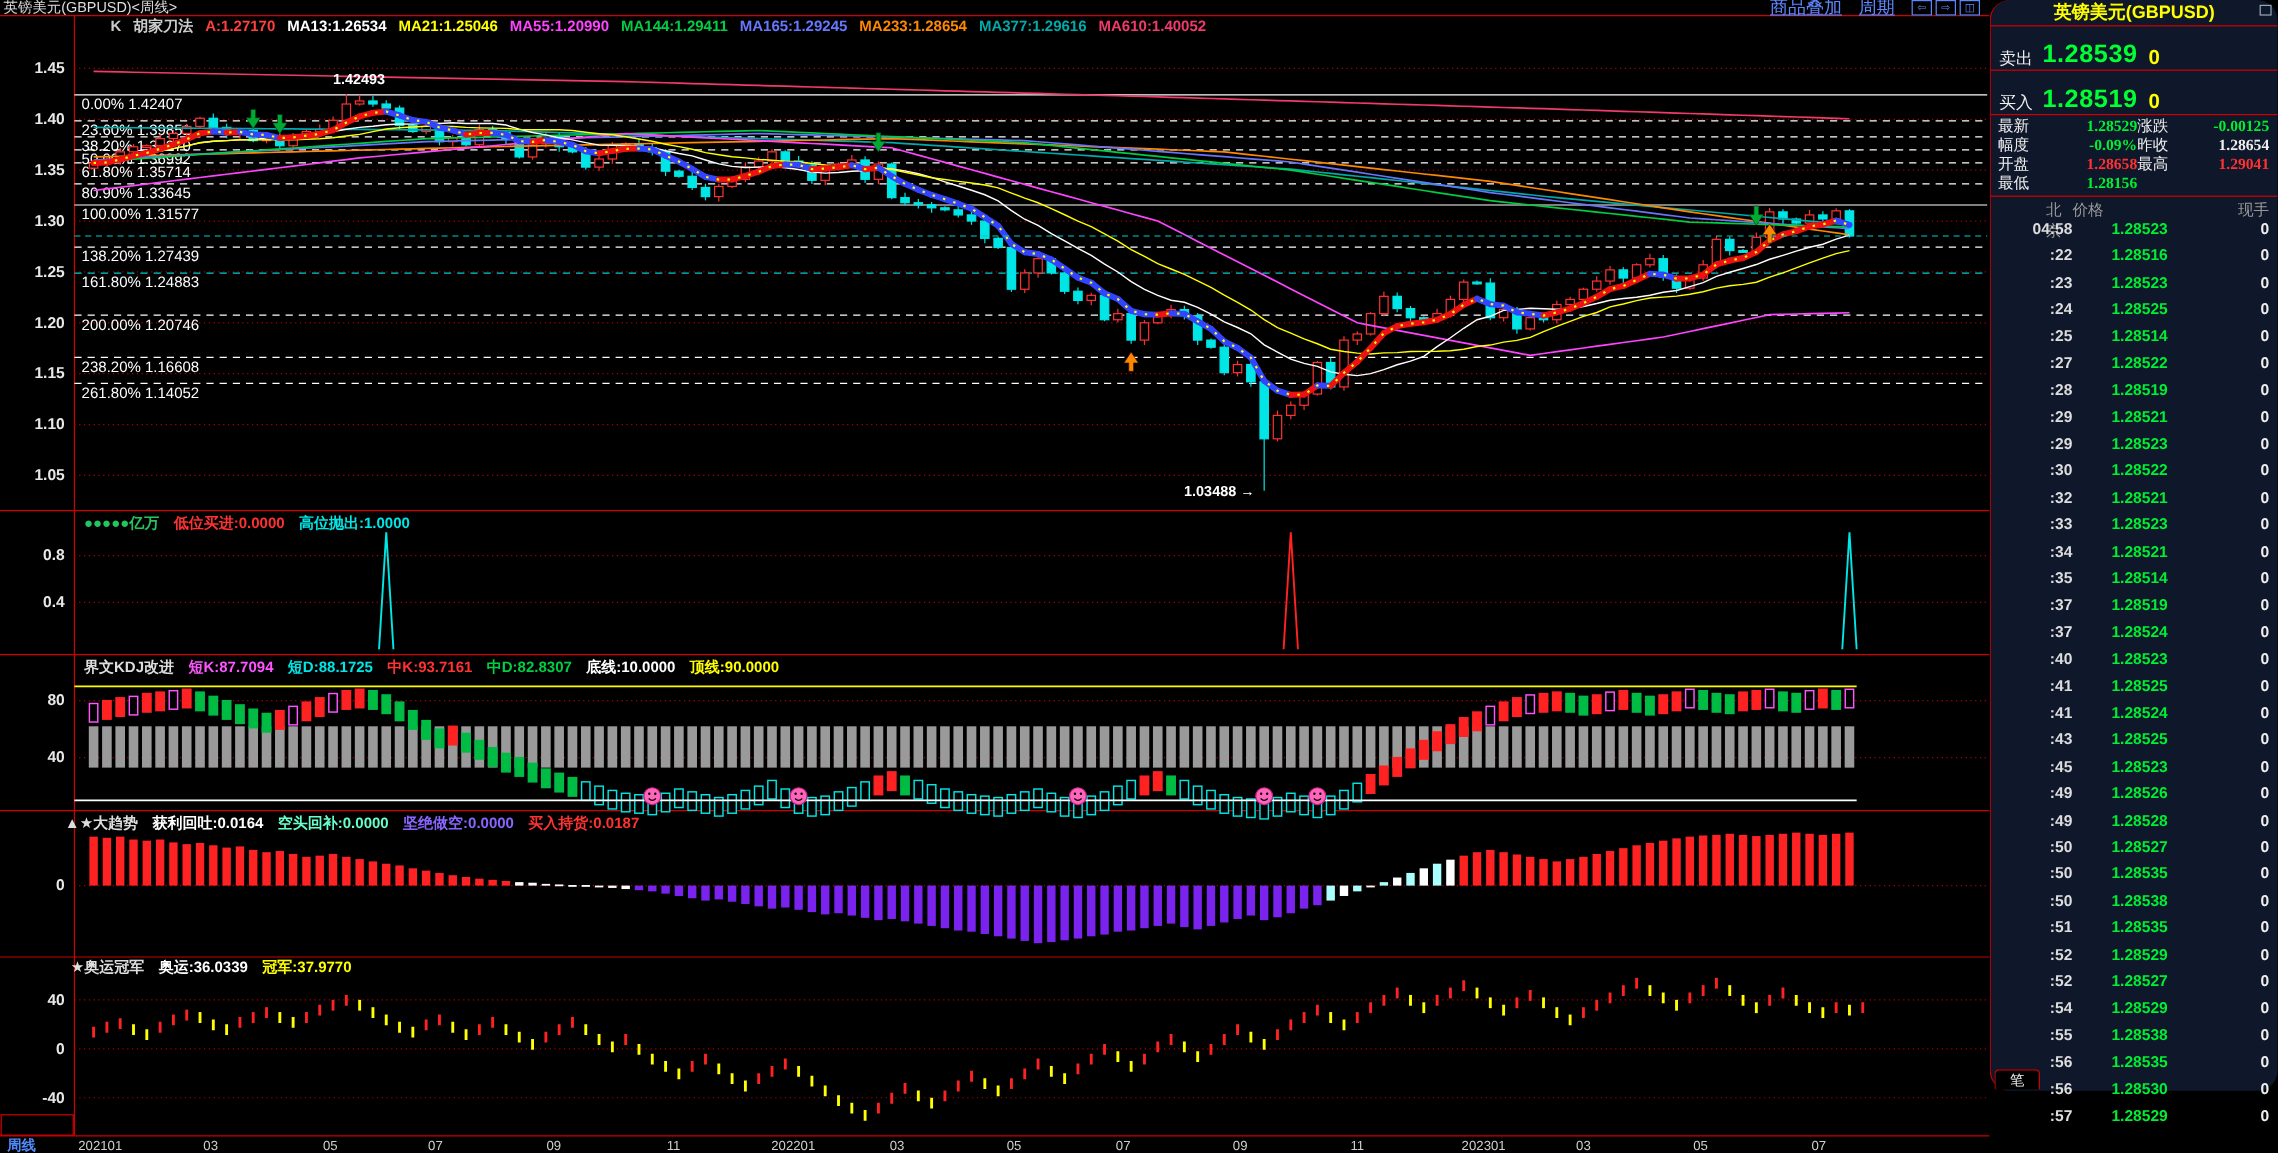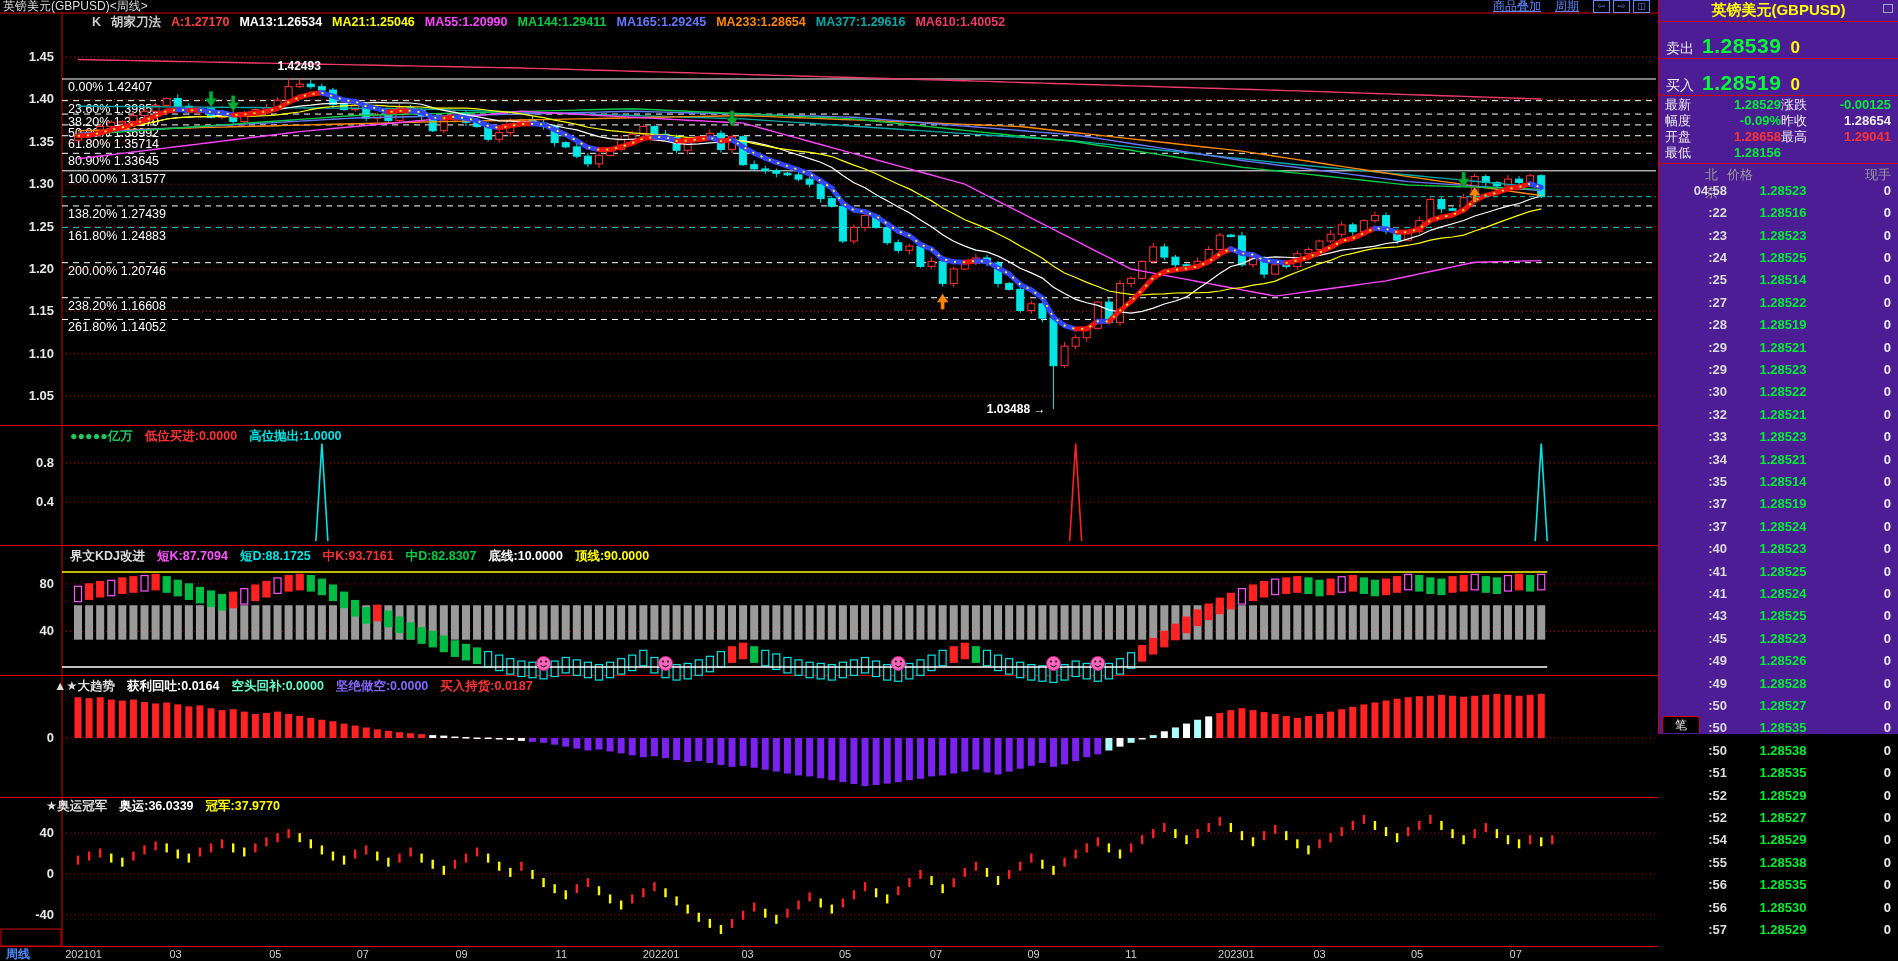--- a/index.html
+++ b/index.html
@@ -2,44 +2,44 @@
 <html><head>
 <meta charset="utf-8">
 <style>
   html,body{margin:0;padding:0;background:#000;}
   body{width:1898px;height:961px;position:relative;overflow:hidden;
        font-family:"Liberation Sans","DejaVu Sans",sans-serif;}
   .topbar{position:absolute;left:0;top:0;width:1658px;height:13px;color:#ddd;
           font-size:12px;line-height:13px;}
   .tb-title{position:absolute;left:3px;top:0;white-space:nowrap;}
   .tb-right{position:absolute;right:8px;top:0;display:flex;gap:14px;align-items:center;}
-  .tblink{color:#5f87ff;text-decoration:underline;font-size:12px;cursor:pointer;white-space:nowrap;}
+  .tblink{color:#5f87ff;text-decoration:underline;font-size:15px;cursor:pointer;white-space:nowrap;}
   .iboxes{display:flex;gap:3px;}
   .ibox{display:inline-block;width:15px;height:11px;border:1px solid #5f87ff;color:#5f87ff;
         font-size:9px;line-height:10px;text-align:center;background:#000;}
   .ma-row{position:absolute;left:92px;top:14px;font-size:12.5px;font-weight:bold;white-space:nowrap;z-index:5;}
   .ma-row span{margin-right:10px;}
   .plabel{position:absolute;font-size:12.5px;font-weight:bold;white-space:nowrap;z-index:5;}
   .plabel span{margin-right:12px;}
   svg{position:absolute;left:0;top:0;}
   svg text{font-family:"Liberation Sans","DejaVu Sans",sans-serif;}
   
-  .rp{position:absolute;left:1658px;top:0;width:239px;height:734px;background:#4c1d95;
-      border-left:1px solid #d00000;color:#eee;}
+  .rp{position:absolute;left:1658px;top:0;width:239px;height:909px;background:#0f172a;
+      border-left:1px solid #d00000;color:#eee;border-radius:17px;}
   .rp-head{height:21px;border-bottom:1px solid #d00000;position:relative;
            display:flex;align-items:center;justify-content:center;}
   .rp-symbol{color:#ffff00;font-size:15px;font-weight:bold;}
   .winicon{position:absolute;right:5px;top:4px;width:10px;height:9px;border:1px solid #9ab;
            box-sizing:border-box;}
   .rp-price-row{height:36px;border-bottom:1px solid #d00000;display:flex;align-items:flex-end;padding:0 7px;}
   .rp-price-row .lbl{font-size:14px;color:#eee;}
   .rp-price-row .big{font-size:21px;font-weight:bold;color:#00ff33;margin:0 9px 0 8px;letter-spacing:0.5px;}
   .rp-price-row .vol0{font-size:17px;font-weight:bold;color:#ffff00;}
   .rp-stats{border-bottom:1px solid #d00000;padding:1px 0 2px 6px;display:grid;
-            grid-template-columns:40px 76px 42px 68px;font-size:13px;line-height:16px;}
+            grid-template-columns:40px 76px 42px 68px;font-size:13px;line-height:16px;font-family:Liberation Serif, serif;}
   .rp-stats .sl{color:#eee;}
   .rp-stats .sv{font-weight:bold;text-align:right;}
   .c-g{color:#00ee33;} .c-r{color:#ff3232;} .c-w{color:#eee;}
   .rp-thead{display:grid;grid-template-columns:62px 112px 52px;color:#999;font-size:13px;
             padding:2px 6px 1px 6px;}
   .rp-thead .h1{text-align:left;margin-left:40px;} .rp-thead .h2{text-align:left;} .rp-thead .h3{text-align:right;}
   .rp-rows{position:absolute;left:0;top:179px;width:239px;height:762px;overflow:hidden;}
   .trow{display:grid;grid-template-columns:62px 112px 52px;height:22.42px;align-items:center;
         padding:0 6px;font-size:13px;}
   .trow .t{color:#ddd;text-align:right;font-weight:bold;}
@@ -1122,21 +1122,21 @@
       <span class="ibox">⇨</span>
       <span class="ibox">◫</span>
     </span>
   </span>
 </div>
 
 <div class="ma-row" id="ma-row"><span style="color: rgb(204, 204, 204);">K</span><span style="color: rgb(204, 204, 204);">胡家刀法</span><span style="color: rgb(255, 64, 64);">A:1.27170</span><span style="color: rgb(255, 255, 255);">MA13:1.26534</span><span style="color: rgb(255, 255, 0);">MA21:1.25046</span><span style="color: rgb(255, 68, 255);">MA55:1.20990</span><span style="color: rgb(0, 204, 68);">MA144:1.29411</span><span style="color: rgb(102, 119, 255);">MA165:1.29245</span><span style="color: rgb(255, 136, 0);">MA233:1.28654</span><span style="color: rgb(0, 170, 170);">MA377:1.29616</span><span style="color: rgb(240, 58, 106);">MA610:1.40052</span></div>
 <div class="plabel" id="lbl-yiwan" style="left:70px;top:428px;"><span style="color: #22c55e;">●●●●●亿万</span><span style="color: rgb(255, 50, 50);">低位买进:0.0000</span><span style="color: rgb(0, 229, 229);">高位抛出:1.0000</span></div>
 <div class="plabel" id="lbl-kdj" style="left:70px;top:548px;"><span style="color: rgb(221, 221, 221);">界文KDJ改进</span><span style="color: rgb(255, 85, 255);">短K:87.7094</span><span style="color: rgb(0, 229, 229);">短D:88.1725</span><span style="color: rgb(255, 50, 50);">中K:93.7161</span><span style="color: rgb(0, 204, 68);">中D:82.8307</span><span style="color: rgb(255, 255, 255);">底线:10.0000</span><span style="color: rgb(255, 255, 0);">顶线:90.0000</span></div>
 <div class="plabel" id="lbl-trend" style="left:54px;top:678px;"><span style="color: rgb(221, 221, 221);">▲★大趋势</span><span style="color: rgb(255, 255, 255);">获利回吐:0.0164</span><span style="color: rgb(102, 255, 204);">空头回补:0.0000</span><span style="color: rgb(136, 102, 255);">坚绝做空:0.0000</span><span style="color: rgb(255, 50, 50);">买入持货:0.0187</span></div>
-<div class="plabel" id="lbl-olympic" style="left:46px;top:798px;"><span style="color: rgb(221, 221, 221);">★奥运冠军</span><span style="color: rgb(255, 255, 255);">奥运:36.0339</span><span style="color: rgb(255, 255, 0);">冠军:37.9770</span></div>
+<div class="plabel" id="lbl-olympic" style="left:59px;top:798px;"><span style="color: rgb(221, 221, 221);">★奥运冠军</span><span style="color: rgb(255, 255, 255);">奥运:36.0339</span><span style="color: rgb(255, 255, 0);">冠军:37.9770</span></div>
 
 <div class="rp">
   <div class="rp-head">
     <span class="rp-symbol">英镑美元(GBPUSD)</span>
     <span class="winicon"></span>
   </div>
   <div class="rp-price-row">
     <span class="lbl">卖出</span>
     <span class="big">1.28539</span>
     <span class="vol0">0</span>

